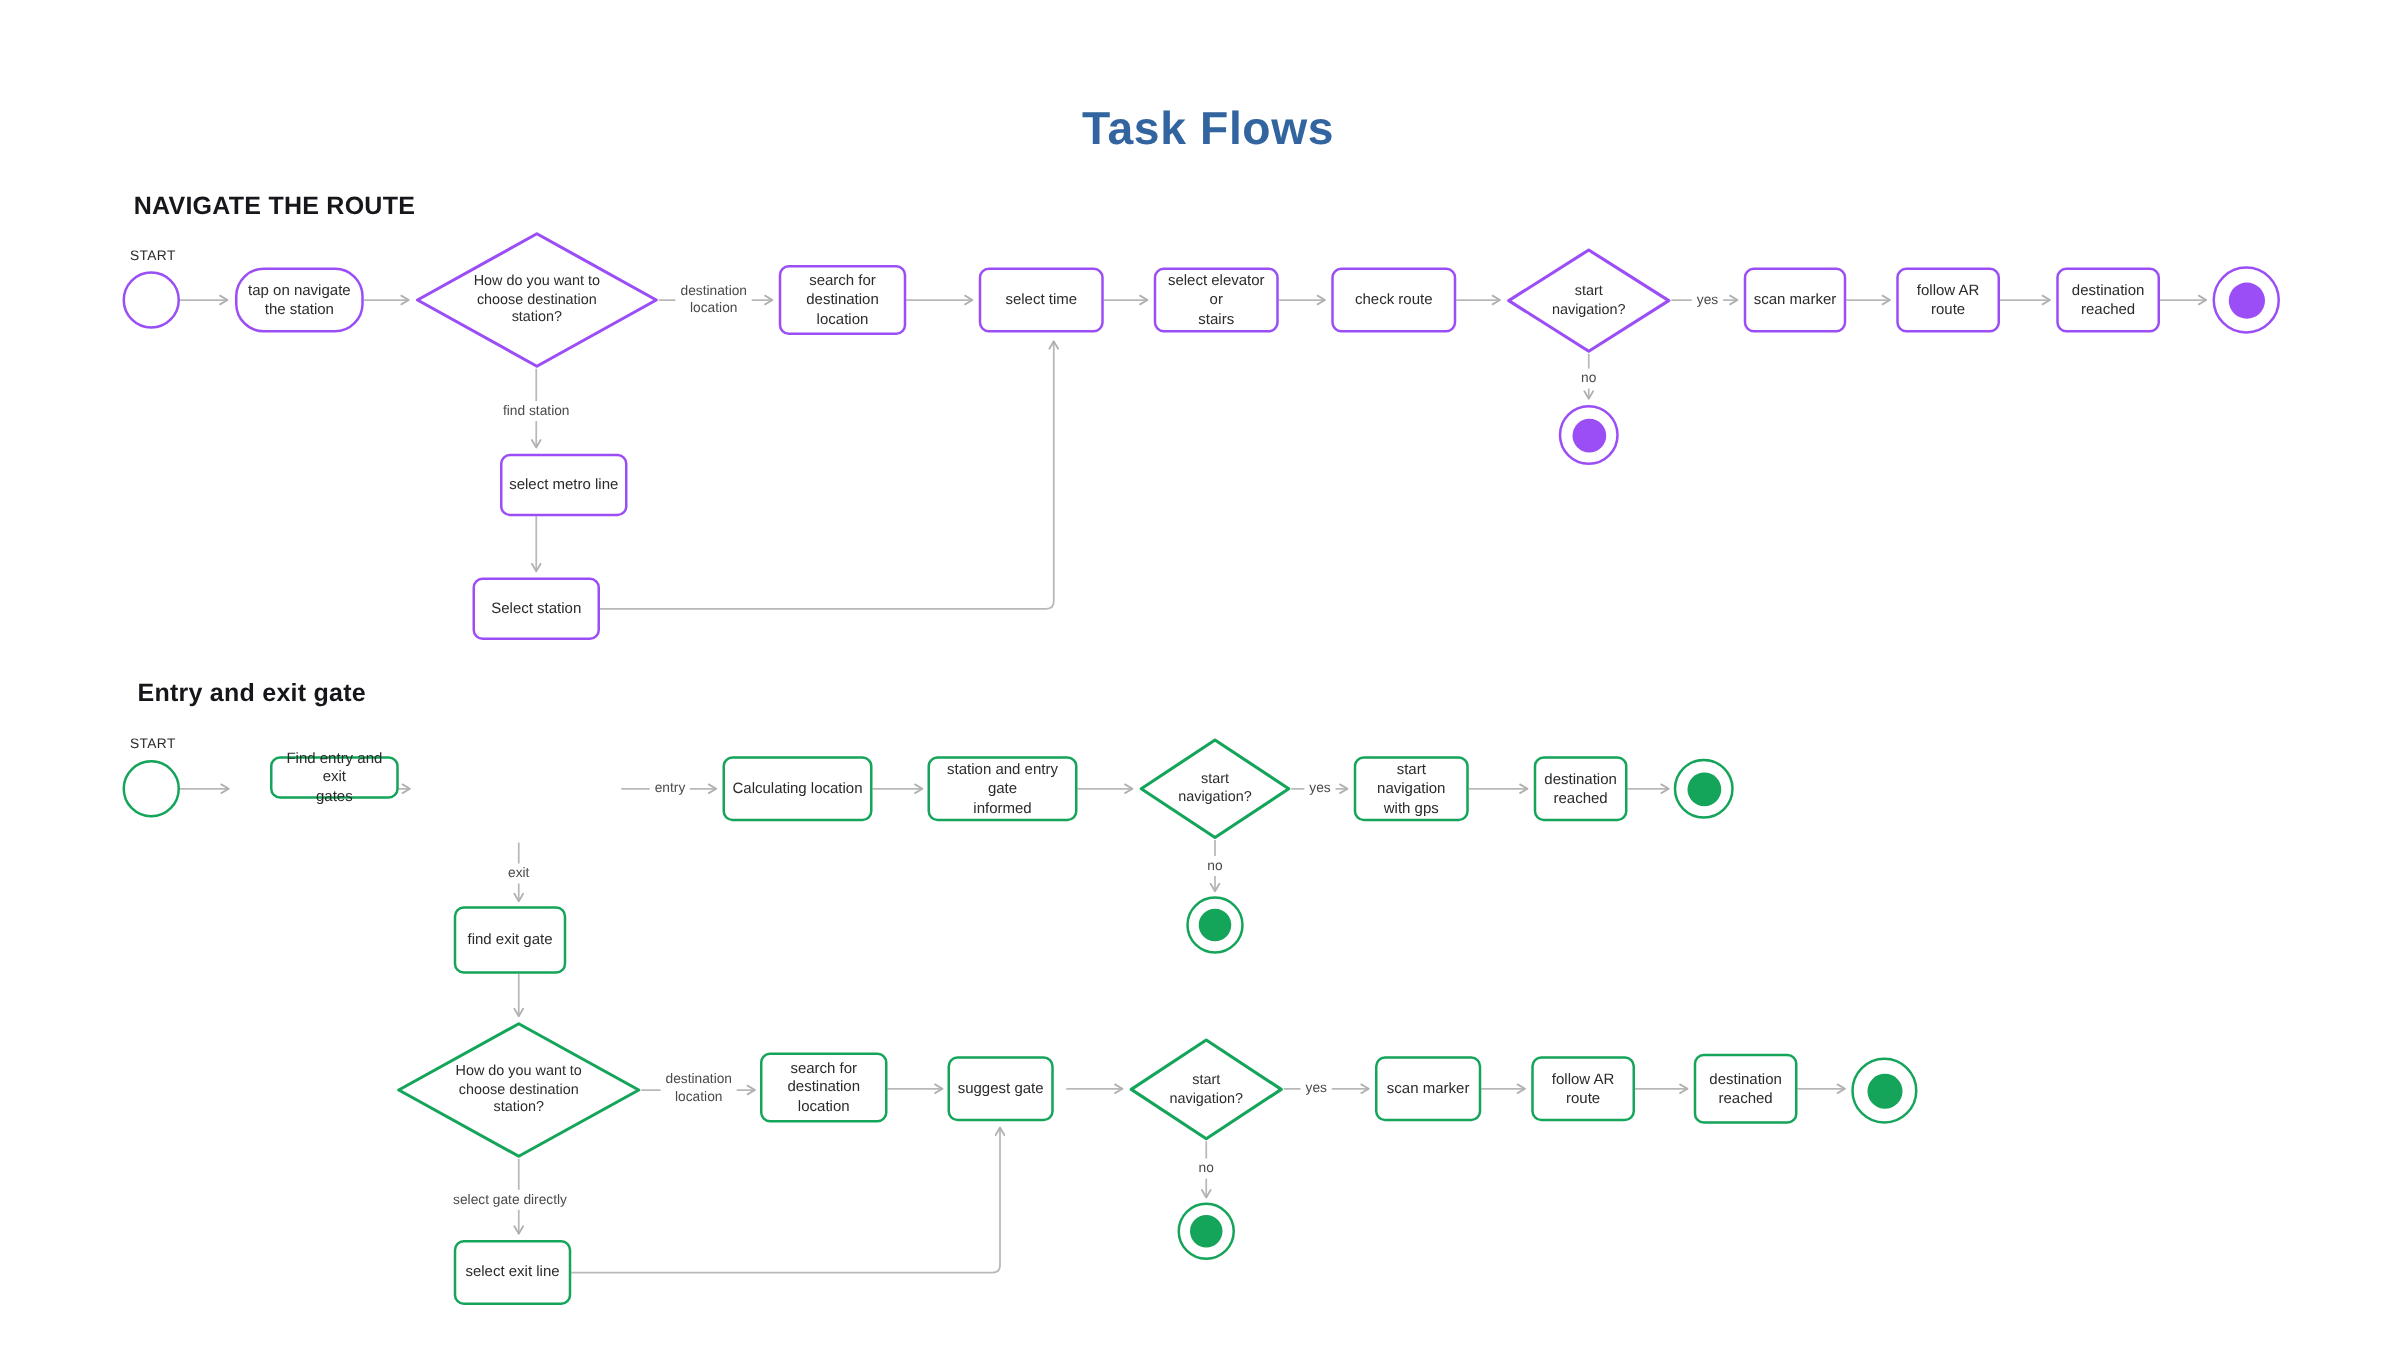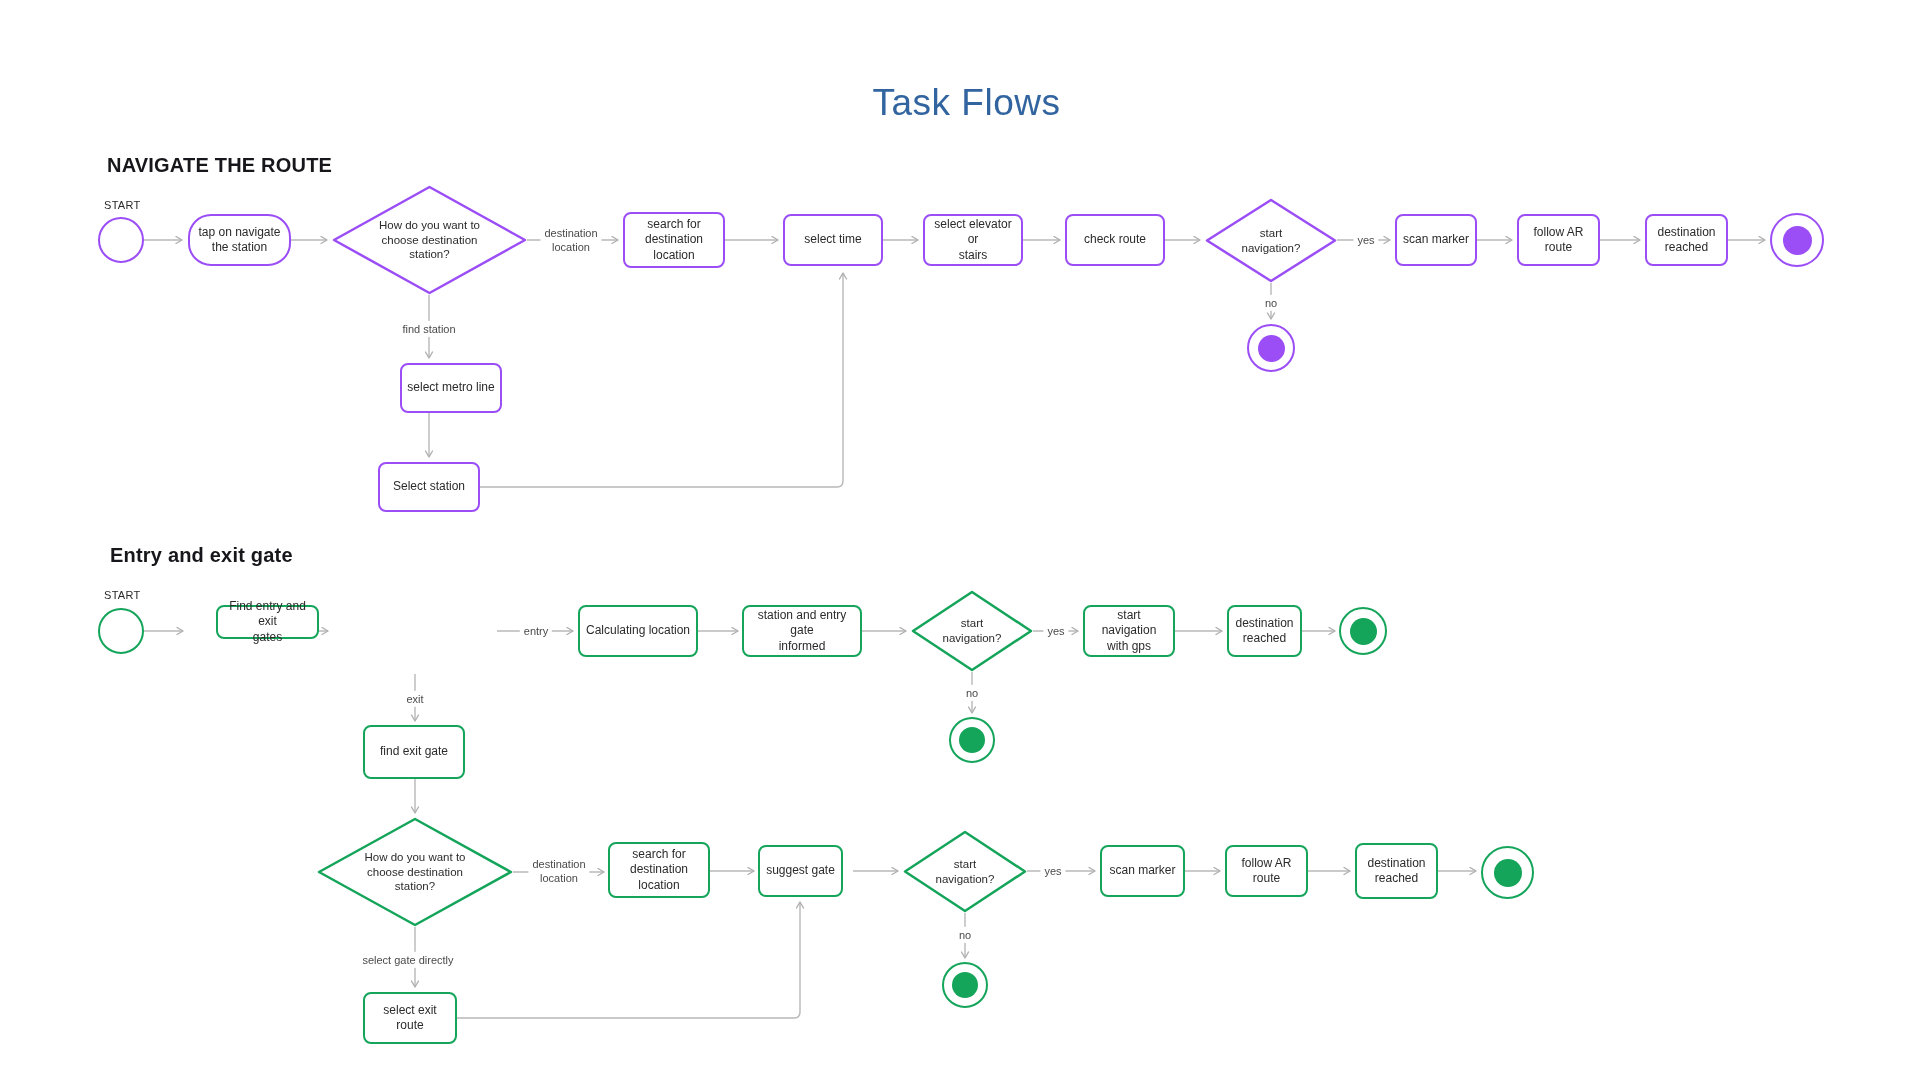--- a/index.html
+++ b/index.html
@@ -2,21 +2,21 @@
 <html><head>
 <meta charset="utf-8">
 <style>
   html,body{margin:0;padding:0;background:#ffffff;}
   .canvas{
     position:relative;width:1920px;height:1080px;background:#ffffff;
     font-family:"Liberation Sans",sans-serif;overflow:hidden;
   }
   .title{
     position:absolute;left:0;right:0;top:82px;text-align:center;
-    font-size:37px;font-weight:400;color:#32649f;letter-spacing:0.5px;margin-left:13px;
+    font-size:37px;font-weight:700;color:#32649f;letter-spacing:0.5px;margin-left:13px;
   }
   .flow-heading{
     position:absolute;font-size:20px;font-weight:800;color:#16161b;letter-spacing:0.2px;
   }
   .start-label{
     position:absolute;font-size:11px;color:#2a2a2a;letter-spacing:0.3px;
   }
   svg.connectors{position:absolute;left:0;top:0;}
   .node{
     position:absolute;box-sizing:border-box;display:flex;align-items:center;justify-content:center;
@@ -219,21 +219,21 @@
   </div>
 
   <div class="ring green" style="left:1339px;top:607px;width:48px;height:48px;">
     <div class="dot green" style="width:27px;height:27px;"></div>
   </div>
 
   <div class="ring green" style="left:949px;top:717px;width:46px;height:46px;">
     <div class="dot green" style="width:26px;height:26px;"></div>
   </div>
 
-  <div class="node box green" style="left:363px;top:725px;width:102px;height:54px;">
+  <div class="node box green" style="left:363px;top:725px;width:90px;height:54px;">
     <span>find exit gate</span>
   </div>
 
   <div class="node diamond" style="left:317px;top:817px;width:196px;height:110px;">
     <svg width="196" height="110">
         <polygon points="98,2 194,55 98,108 2,55" fill="#ffffff" stroke="#14a45a" stroke-width="2.5" stroke-linejoin="round"></polygon>
       </svg>
     <span class="dlabel">How do you want to
 choose destination
 station?</span>
@@ -272,21 +272,21 @@
 
   <div class="ring green" style="left:1481px;top:846px;width:53px;height:53px;">
     <div class="dot green" style="width:28px;height:28px;"></div>
   </div>
 
   <div class="ring green" style="left:942px;top:962px;width:46px;height:46px;">
     <div class="dot green" style="width:26px;height:26px;"></div>
   </div>
 
   <div class="node box green" style="left:363px;top:992px;width:94px;height:52px;">
-    <span>select exit route</span>
+    <span>select exit line</span>
   </div>
 
   <div class="edge-label" style="left:536px;top:631px;">entry</div>
   <div class="edge-label" style="left:1056px;top:631px;">yes</div>
   <div class="edge-label" style="left:972px;top:693px;">no</div>
   <div class="edge-label" style="left:415px;top:699px;">exit</div>
   <div class="edge-label" style="left:559px;top:871px;">destination
 location</div>
   <div class="edge-label" style="left:1053px;top:871px;">yes</div>
   <div class="edge-label" style="left:965px;top:935px;">no</div>

